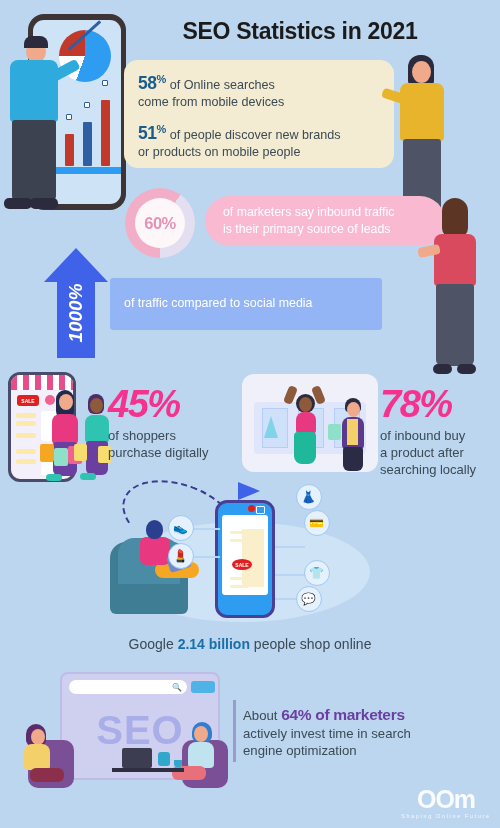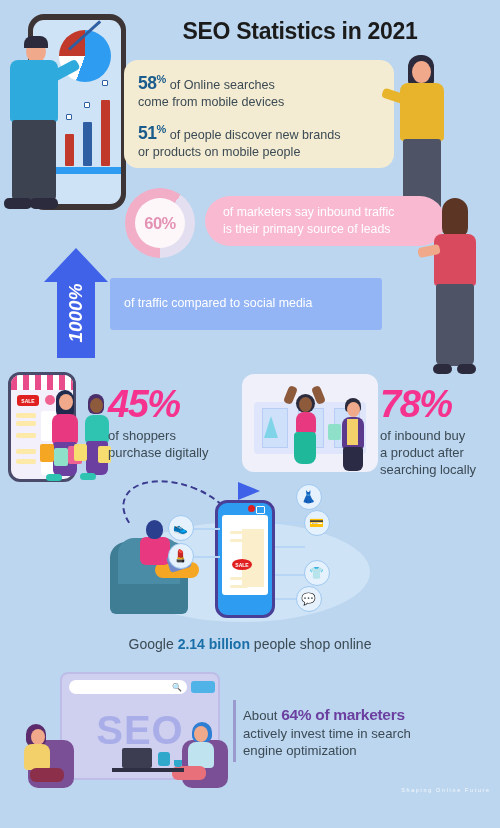--- a/index.html
+++ b/index.html
@@ -469,16 +469,17 @@
   <div class="cup"></div>
 
   <div class="purple-accent"></div>
   <div class="about-64">
     <div><span>About </span><b>64% of marketers</b></div>
     <div>actively invest time in search</div>
     <div>engine optimization</div>
   </div>
 
   <div class="logo">
+    <div class="logo-mark">OOm</div>
     <div class="logo-tag">Shaping Online Future</div>
   </div>
 
 </div>
 
 </body></html>

